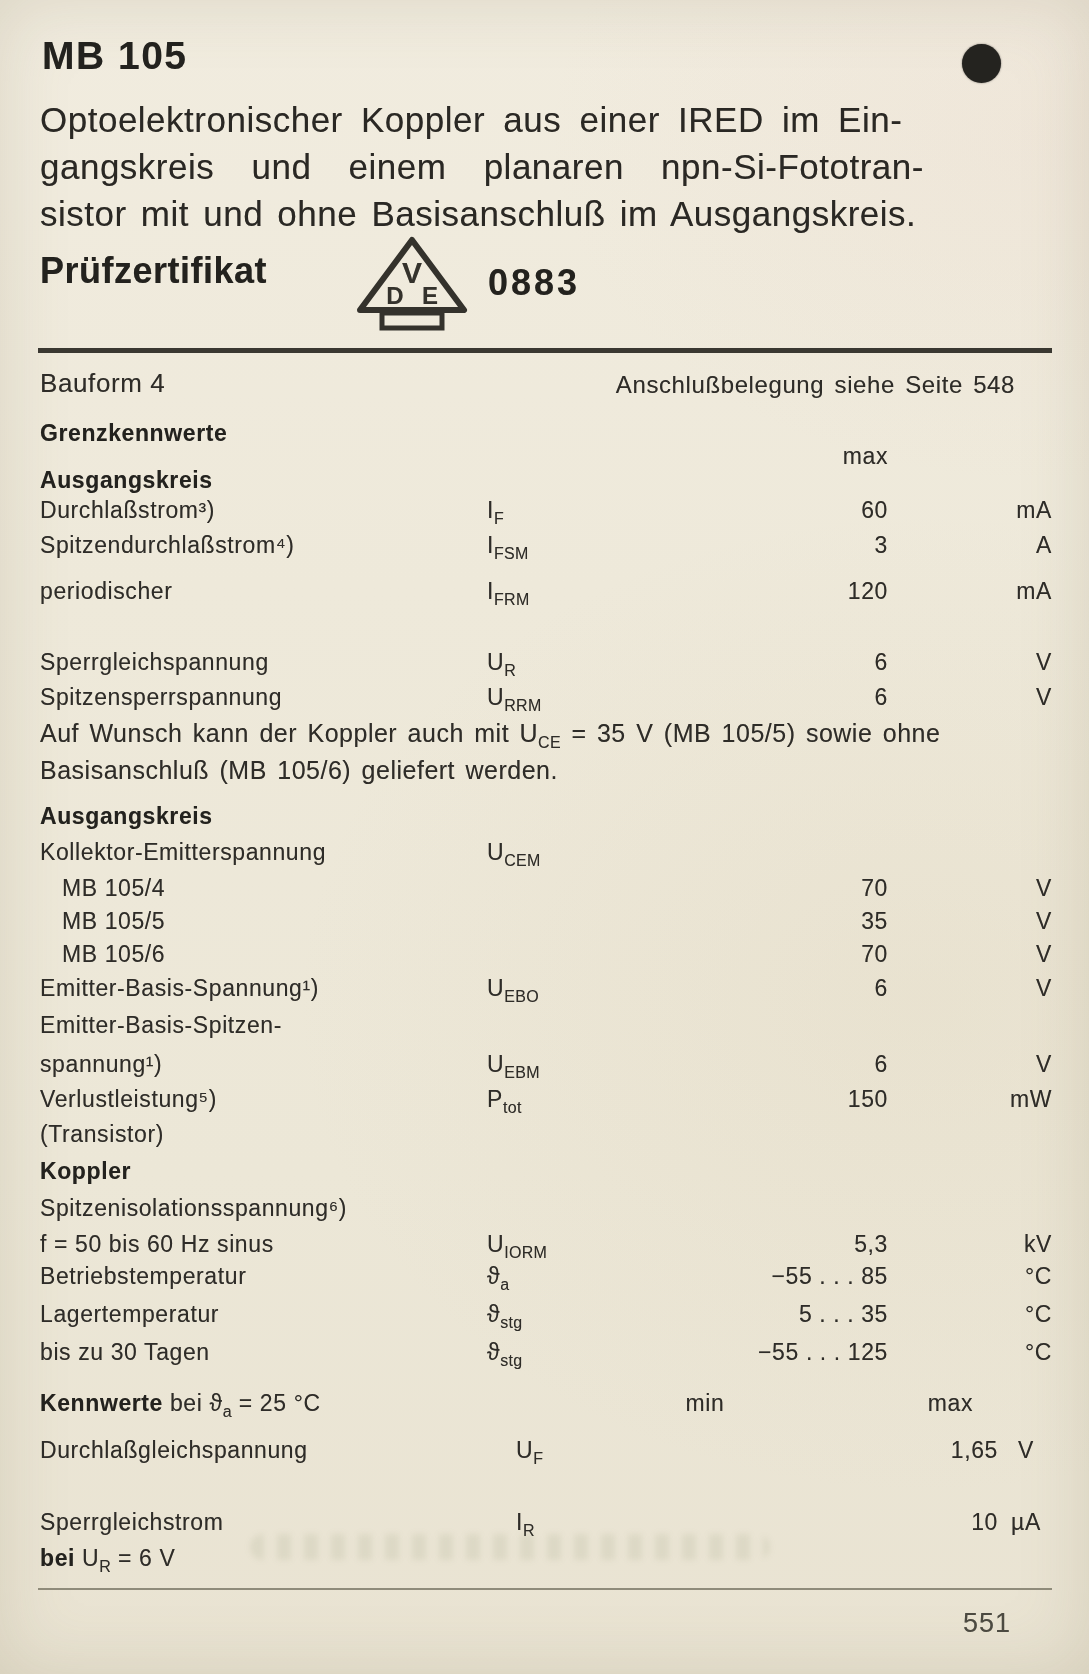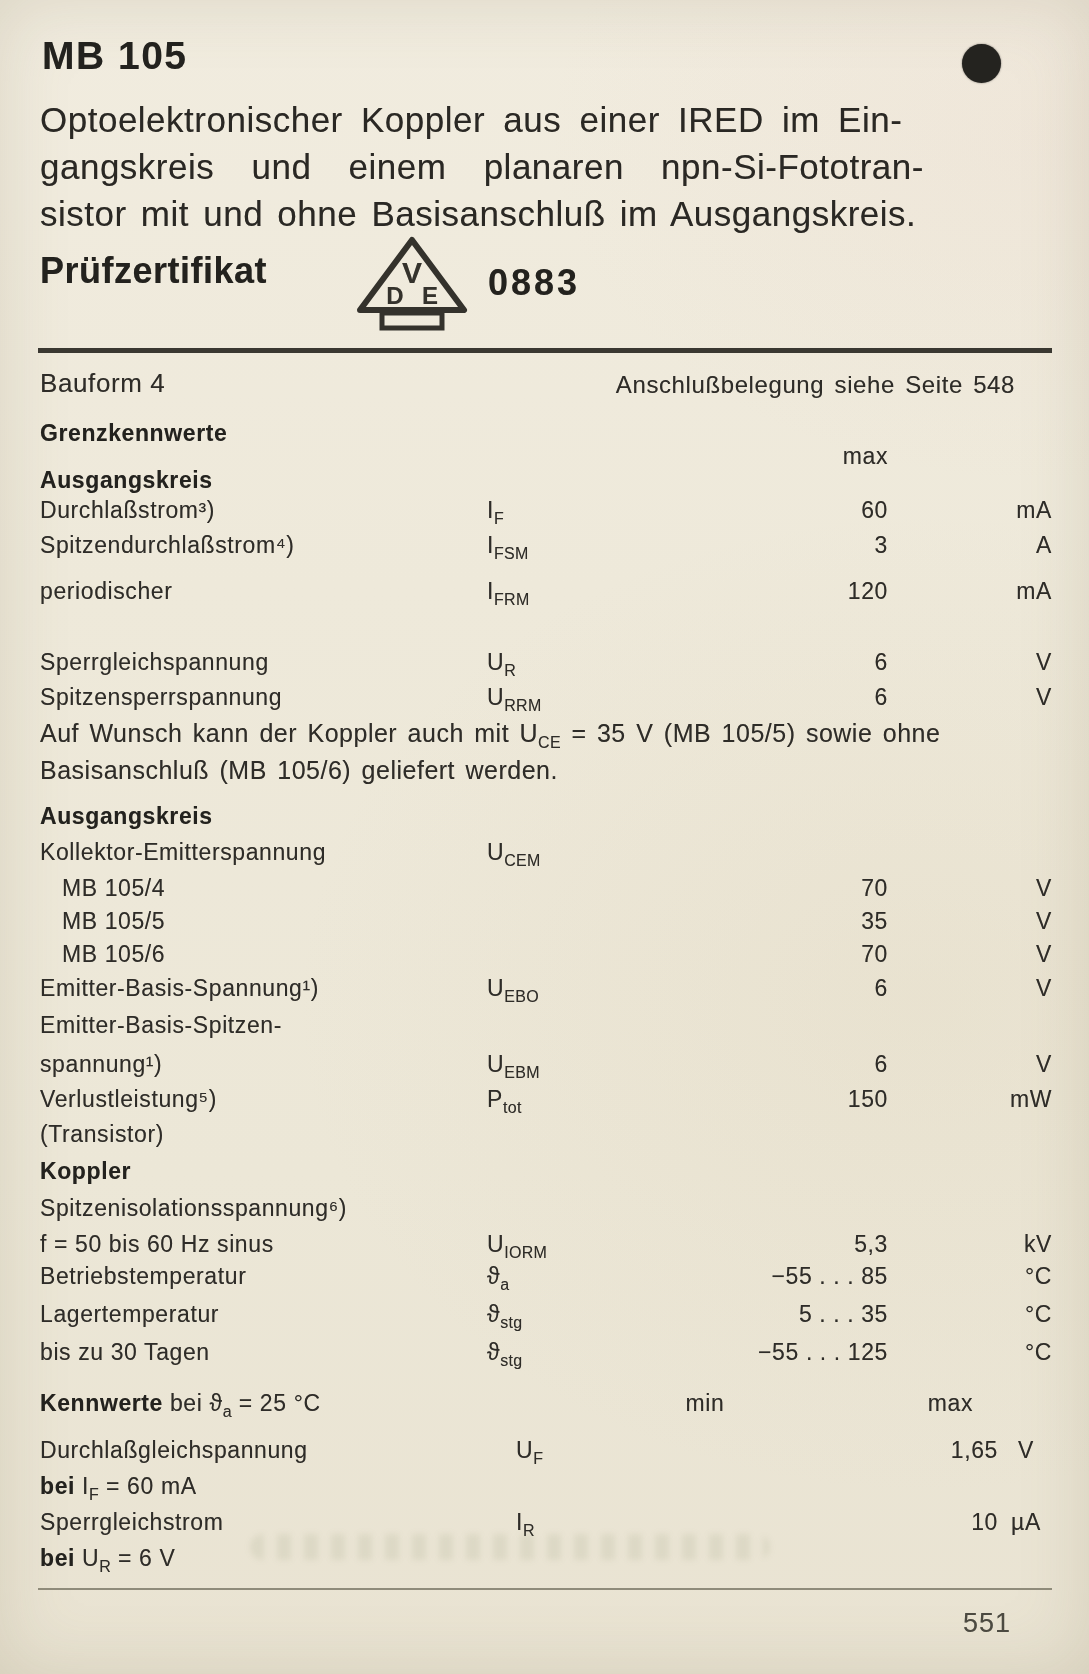--- a/index.html
+++ b/index.html
@@ -210,23 +210,20 @@
     <span class="minh">min</span>
     <span class="maxh">max</span>
   </div>
 
   <div class="row" style="top:1437px">
     <span class="lbl">Durchlaßgleichspannung</span>
     <span class="symk"><span>U</span><span class="sb">F</span></span>
     <span class="kval">1,65</span>
     <span class="kunit">V</span>
   </div>
-  <div class="row" style="top:1473px">
-    <span class="lbl"><span class="b">bei</span><span> I</span><span class="sb">F</span><span> = 60 mA</span></span>
-  </div>
   <div class="row" style="top:1509px">
     <span class="lbl">Sperrgleichstrom</span>
     <span class="symk"><span>I</span><span class="sb">R</span></span>
     <span class="kval">10</span>
     <span class="kunit">µA</span>
   </div>
   <div class="row" style="top:1545px">
     <span class="lbl"><span class="b">bei</span><span> U</span><span class="sb">R</span><span> = 6 V</span></span>
   </div>
 

